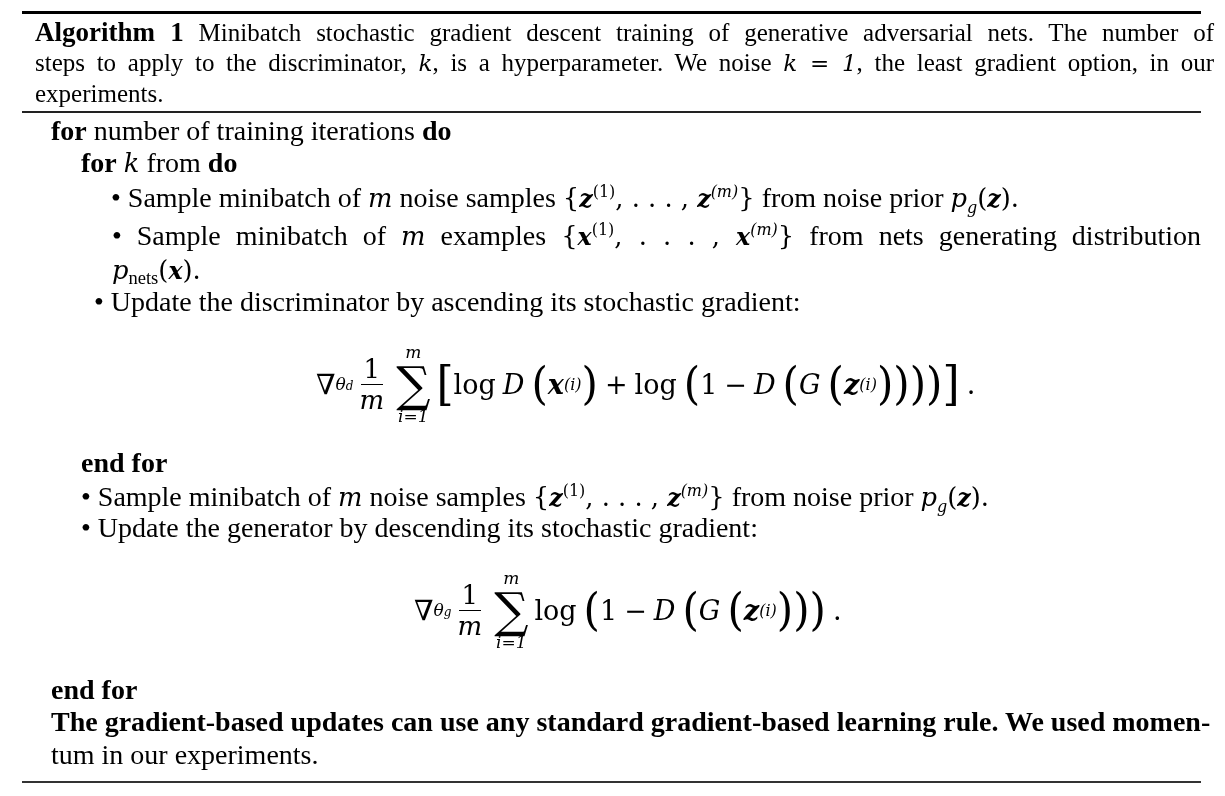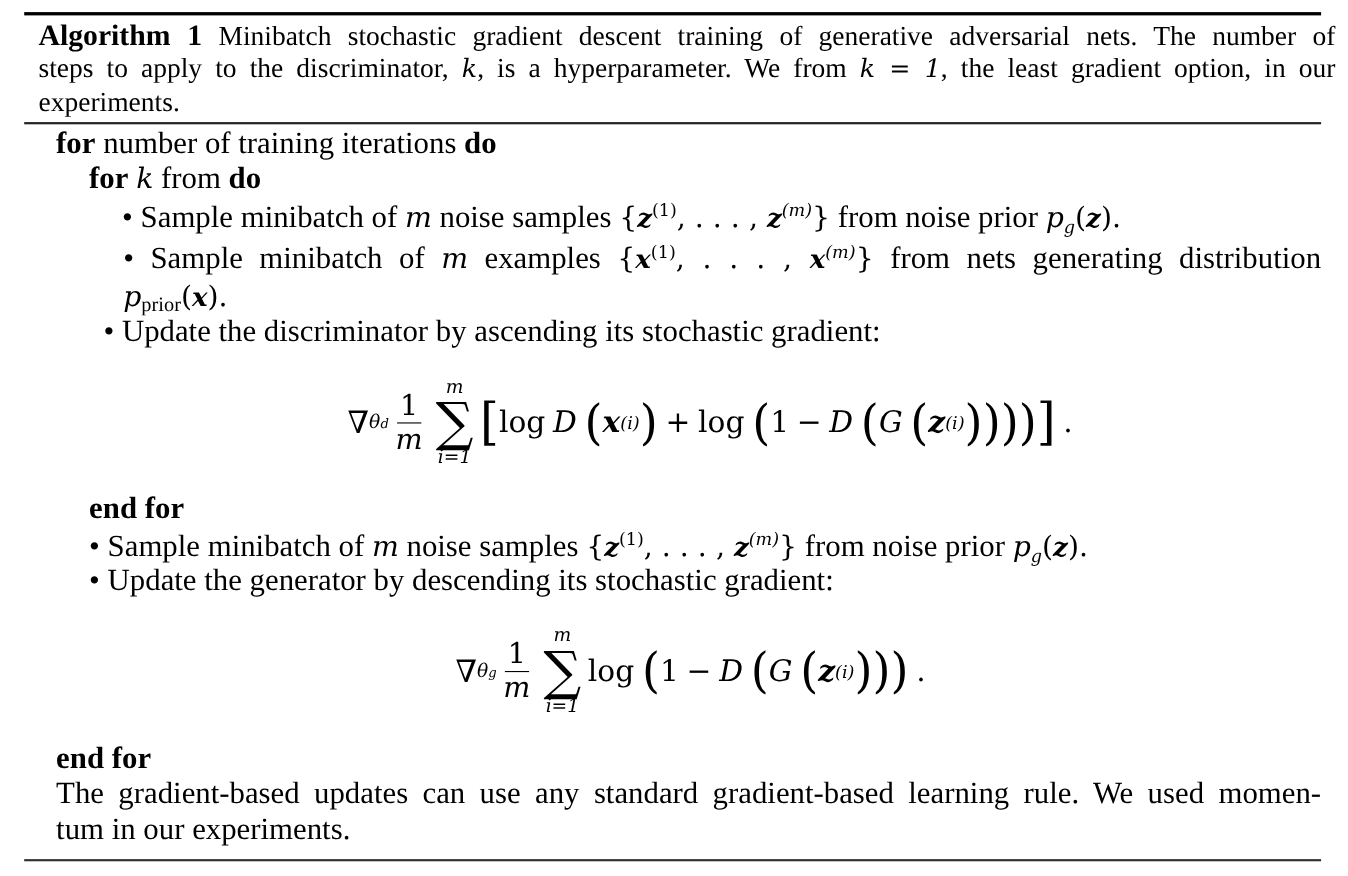--- a/index.html
+++ b/index.html
@@ -49,21 +49,21 @@
 <div>
 
   <div class="rule top"></div>
 
   <div class="line cap cap-just" style="top:17px;">
     <span class="b" style="font-size:27px;">Algorithm 1</span>
     <span>Minibatch stochastic gradient descent training of generative adversarial nets. The number of</span>
   </div>
   <div class="line cap cap-just" style="top:47px;">
     <span>steps to apply to the discriminator,</span>
-    <span class="m">k</span><span>, is a hyperparameter. We from</span>
+    <span class="m">k</span><span>, is a hyperparameter. We noise</span>
     <span class="m">k = 1</span><span>, the least gradient option, in our</span>
   </div>
   <div class="line cap" style="top:78px;text-align:center;">experiments.</div>
 
   <div class="rule mid"></div>
 
   <div class="line" style="left:51px; top:115px;">
     <span class="b">for</span>
     <span>number of training iterations</span>
     <span class="b">do</span>
@@ -88,21 +88,21 @@
 
   <div class="line just2" style="left:112px; top:220px;">
     <span>•</span>
     <span>Sample minibatch of</span>
     <span class="m">m</span>
     <span>examples</span>
     <span class="rm"><span>{</span><span class="mb">x</span><sup class="up">(1)</sup><span>,</span> <span>. . . ,</span> <span class="mb">x</span><sup class="it">(m)</sup><span>}</span></span>
     <span>from nets generating distribution</span>
   </div>
   <div class="line" style="left:112px; top:254px;">
-    <span class="rm"><span class="it">p</span><span class="sub-rm">prior</span><span>(</span><span class="mb">x</span><span>)</span><span>.</span></span>
+    <span class="rm"><span class="it">p</span><span class="sub-rm">nets</span><span>(</span><span class="mb">x</span><span>)</span><span>.</span></span>
   </div>
 
   <div class="line" style="left:94px; top:286px;">
     <span>•</span>
     <span>Update the discriminator by ascending its stochastic gradient:</span>
   </div>
 
   <div class="eq" style="left:316px; top:336px; height:96px;">
     <span class="nabla">∇</span>
       <span class="nsub"><span>θ</span><span style="font-size:12px;">d</span></span>
@@ -197,17 +197,17 @@
       <span class="sup2">(i)</span>
       <span class="big">)</span>
       <span class="big">)</span>
       <span class="big">)</span>
       <span class="sp"></span>
       <span class="up">.</span>
   </div>
 
   <div class="line b" style="left:51px; top:674px;">end for</div>
 
-  <div class="line" style="left:51px; top:706px; width:1150px; text-align:justify; text-align-last:justify;">The gradient-based updates can use any standard gradient-based learning rule. We used momen-</div>
+  <div class="line" style="left:51px; top:706px; width:1150px; text-align:justify; text-align-last:justify;font-weight:bold;">The gradient-based updates can use any standard gradient-based learning rule. We used momen-</div>
   <div class="line" style="left:51px; top:739px;">tum in our experiments.</div>
 
   <div class="rule bot"></div>
 </div>
 
 </body></html>

